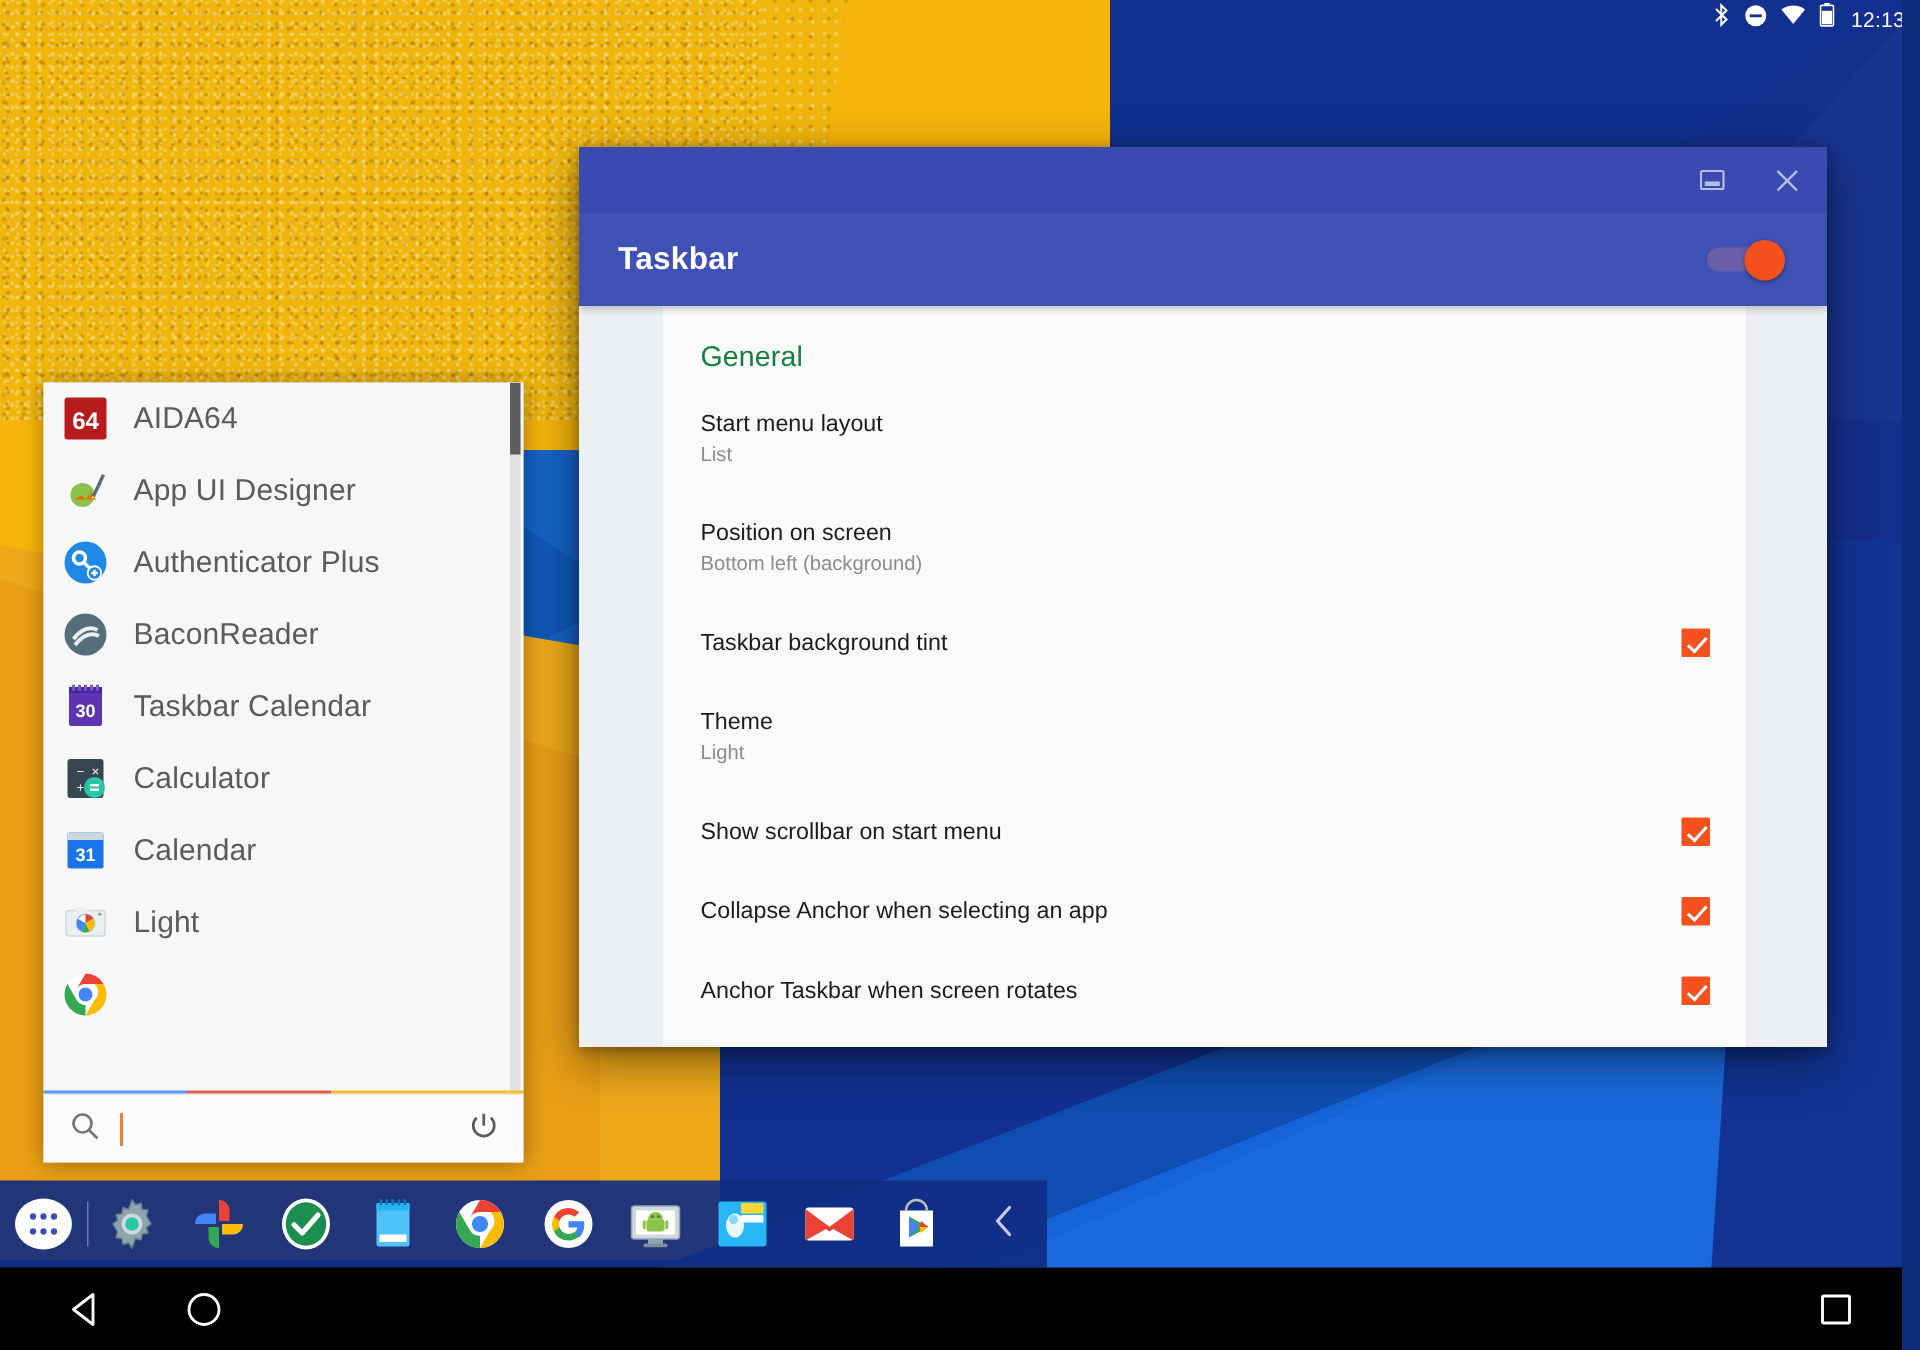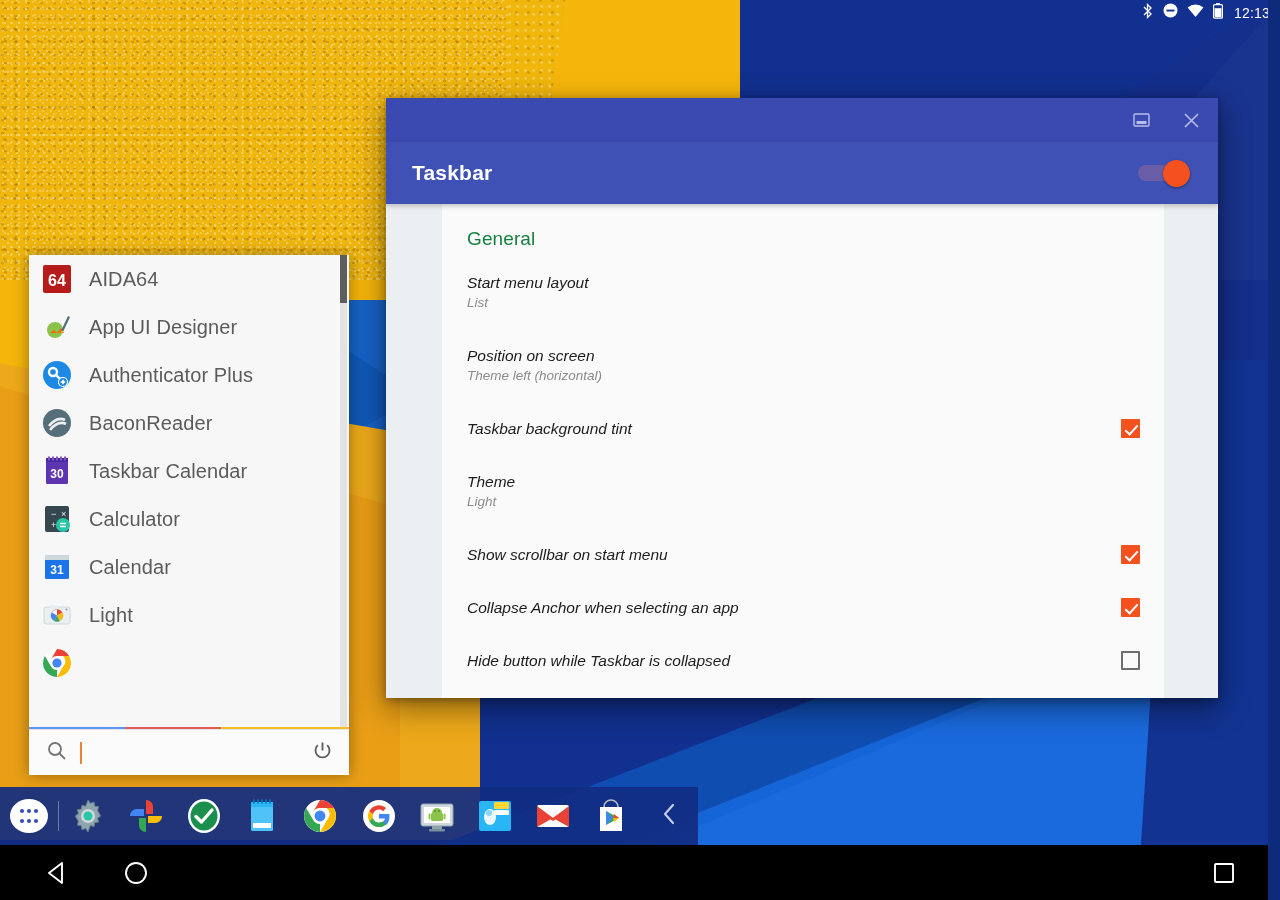--- a/index.html
+++ b/index.html
@@ -148,21 +148,21 @@
   #win-content {
     flex: 1 1 auto; background: #fafafa; overflow: hidden; position: relative;
   }
   #win-rail { width: 54px; background: #eceff1; flex: 0 0 54px; }
 
   .section-header {
     color: #15803d; font-size: 19px; padding: 24px 0 6px 25px; letter-spacing: .1px;
   }
   .pref {
     padding: 0 24px 0 25px; min-height: 52px;
-    display: flex; align-items: center; justify-content: space-between; font-style: italic;
+    display: flex; align-items: center; justify-content: space-between;
   }
   .pref .ptext { display: flex; flex-direction: column; gap: 2px; }
   .pref .ptitle { font-size: 15.5px; color: #1c1c1c; line-height: 1.25; }
   .pref .psummary { font-size: 13.5px; color: #8c8c8c; line-height: 1.25; }
   .pref.with-summary { min-height: 73px; }
   .cbox {
     width: 19px; height: 19px; border: 2px solid #6d6d6d; background: transparent;
     position: relative; flex: 0 0 19px; border-radius: 1px;
   }
   .cbox.checked { background: #f4511e; border-color: #f4511e; }
@@ -308,21 +308,21 @@
         <div class="pref with-summary">
           <div class="ptext">
             <span class="ptitle">Start menu layout</span>
             <span class="psummary">List</span>
           </div>
         </div>
 
         <div class="pref with-summary">
           <div class="ptext">
             <span class="ptitle">Position on screen</span>
-            <span class="psummary">Theme left (horizontal)</span>
+            <span class="psummary">Bottom left (background)</span>
           </div>
         </div>
 
         <div class="pref" style="min-height:53px">
           <div class="ptext">
             <span class="ptitle">Taskbar background tint</span>
           </div>
           <span class="cbox checked"></span>
         </div>
 
@@ -340,26 +340,20 @@
           <span class="cbox checked"></span>
         </div>
 
         <div class="pref" style="min-height:53px">
           <div class="ptext">
             <span class="ptitle">Collapse Anchor when selecting an app</span>
           </div>
           <span class="cbox checked"></span>
         </div>
 
-        <div class="pref" style="min-height:53px">
-          <div class="ptext">
-            <span class="ptitle">Hide button while Taskbar is collapsed</span>
-          </div>
-          <span class="cbox"></span>
-        </div>
 
         <div class="pref" style="min-height:53px">
           <div class="ptext">
             <span class="ptitle">Anchor Taskbar when screen rotates</span>
           </div>
           <span class="cbox checked"></span>
         </div>
       </div>
 
       <div id="win-rail"></div>

